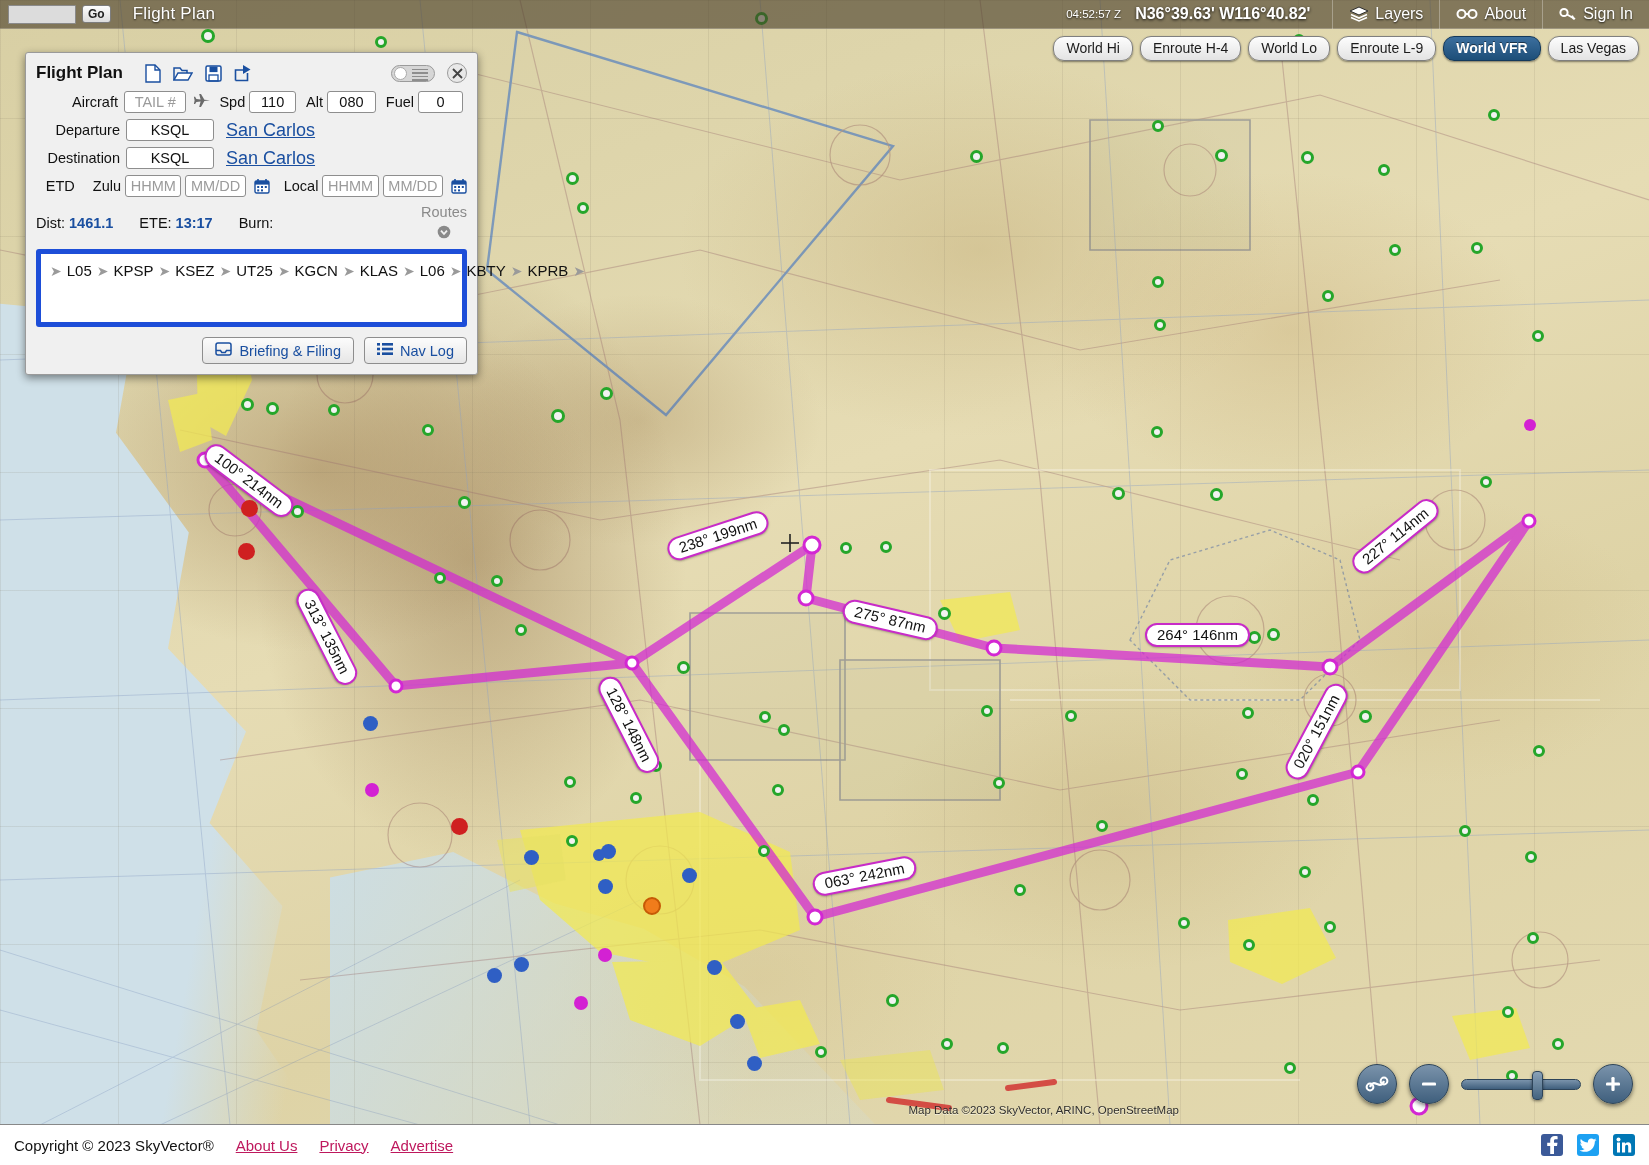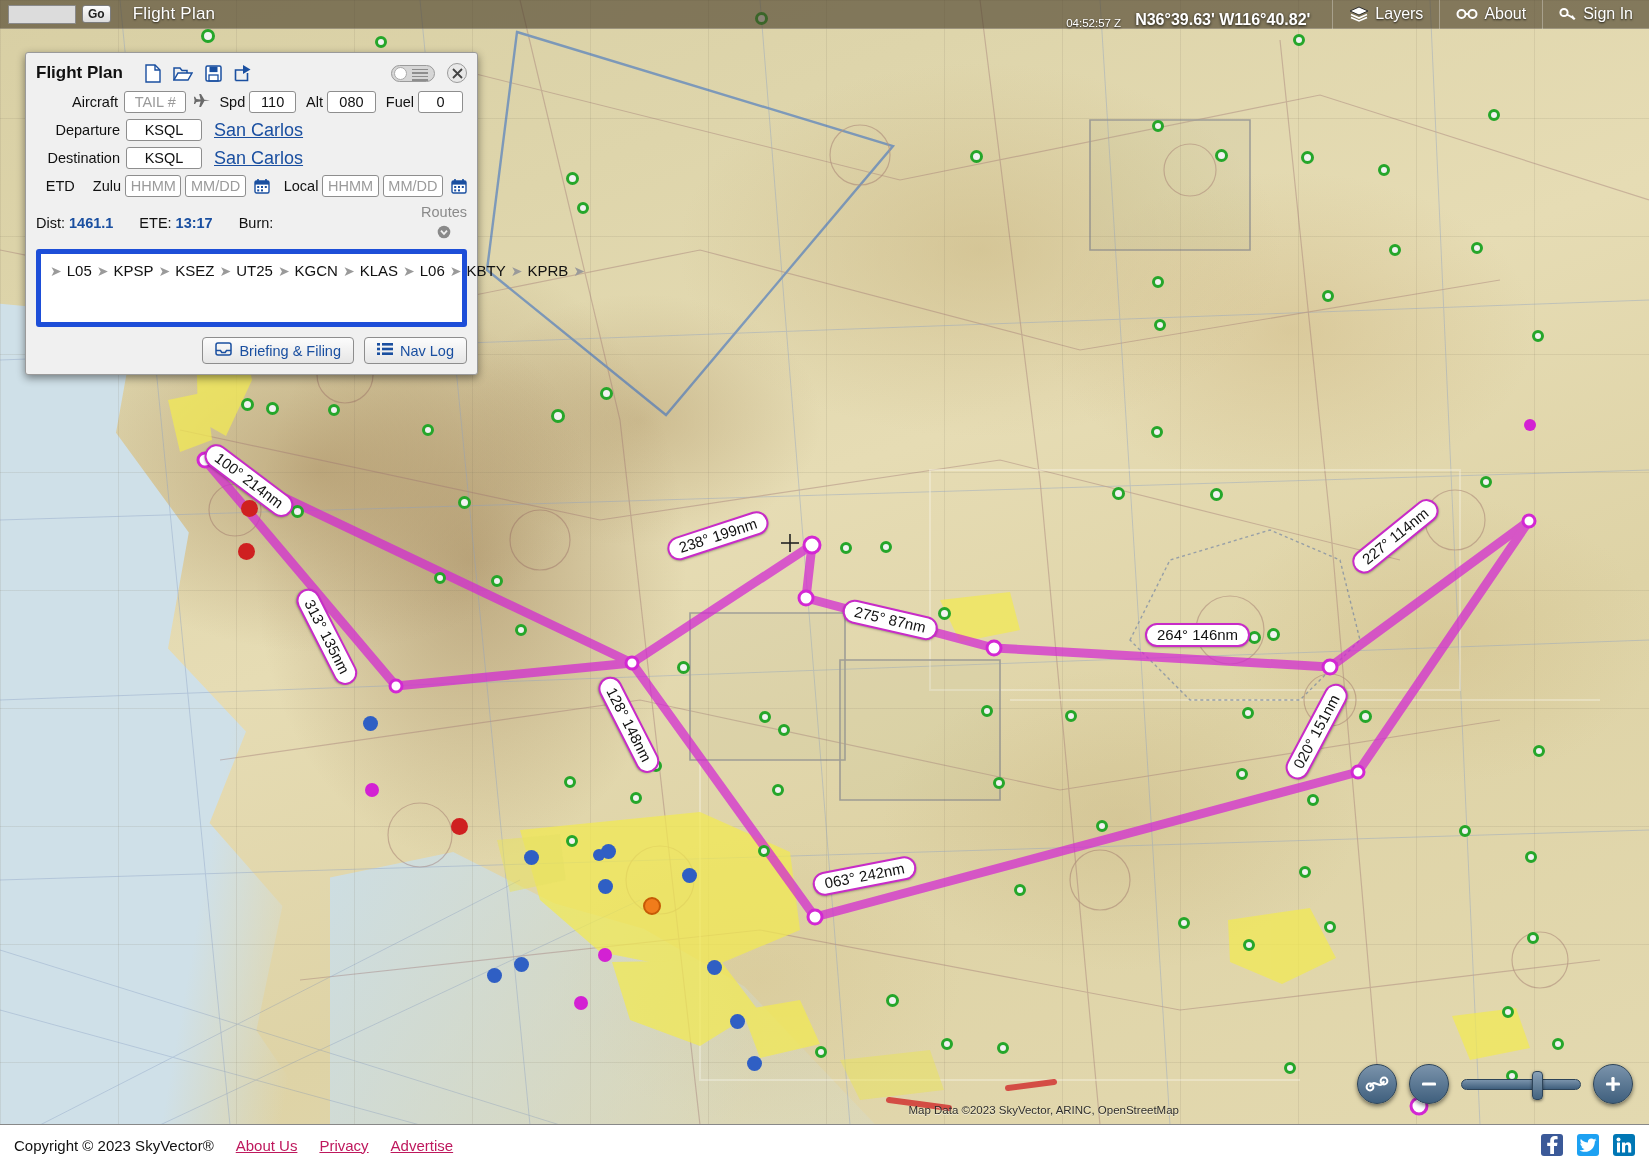--- a/index.html
+++ b/index.html
@@ -83,21 +83,21 @@
     font-size:12px; font-weight:bold; color:#222;
     background: linear-gradient(#fdfdfd,#dcdcdc);
     border:1px solid #7d7d7d; border-radius:3px;
     padding:1px 5px; cursor:pointer;
   }
   #hdr-title {
     margin-left:22px; font-size:17px; font-weight:normal;
     text-shadow: 0 1px 2px rgba(0,0,0,.7);
     letter-spacing:.2px;
   }
-  #hdr-right { margin-left:auto; display:flex; align-items:flex-end; height:29px; }
+  #hdr-right { margin-left:auto; display:flex; align-items:center; height:29px; }
   .hdr-time { font-size:11.5px; padding-right:14px; text-shadow:0 1px 2px rgba(0,0,0,.8);}
   .hdr-coord { font-size:16px; font-weight:bold; padding-right:22px; text-shadow:0 1px 3px rgba(0,0,0,.85); }
   .hdr-btn {
     display:flex; align-items:center; gap:6px;
     height:29px; padding:0 16px;
     border-left:1px solid rgba(255,255,255,.3);
     font-size:16px; cursor:pointer;
     text-shadow:0 1px 2px rgba(0,0,0,.8);
   }
   .hdr-btn svg { display:block; }
@@ -154,21 +154,21 @@
   .fprow { display:flex; align-items:center; margin-top:6px; }
   .lbl { font-size:14.5px; color:#111; }
   .fld {
     border:1px solid #8e8e8e; border-radius:3px; background:#fff;
     height:22px; line-height:20px; text-align:center;
     font-size:14.5px; color:#111; margin:0 4px;
     font-family:"Liberation Sans", sans-serif;
   }
   .fld.ph { color:#9b9b9b; }
   .w-tail{width:64px;} .w-spd{width:48px;} .w-alt{width:50px;} .w-fuel{width:46px;}
-  .w-icao{width:76px;} .w-hhmm{width:58px;} .w-mmdd{width:62px;}
+  .w-icao{width:88px;} .w-hhmm{width:58px;} .w-mmdd{width:62px;}
   .apt-link { color:#1a4fa0; text-decoration:underline; margin-left:8px; cursor:pointer; font-size:18px;}
   .rlabel{ width:86px; text-align:right; padding-right:2px;}
   .cal { margin-left:4px; cursor:pointer; display:inline-flex; }
 
   #statrow { display:flex; align-items:center; margin-top:7px; font-size:14.5px; }
   #statrow .k { margin-right:4px; }
   #statrow .v { color:#1a4fa0; font-weight:bold; }
   #statrow .sp { width:26px; }
   #routes-toggle { margin-left:auto; color:#8a8a8a; display:flex; align-items:center; gap:5px; cursor:pointer;flex-direction:column; }
 
@@ -555,20 +555,28 @@
             <circle cx="5" cy="5.5" r="3.6" fill="none" stroke="#fff" stroke-width="2"></circle>
             <path d="M8 7.5 L16 12" stroke="#fff" stroke-width="2"></path>
             <path d="M13 8.6 L15 12.4" stroke="#fff" stroke-width="2"></path>
           </svg>
         </span>
         <span>Sign In</span>
       </div>
     </div>
   </div>
 
+  <div id="layerbar">
+      <div class="pill">World Hi</div>
+      <div class="pill">Enroute H-4</div>
+      <div class="pill">World Lo</div>
+      <div class="pill">Enroute L-9</div>
+      <div class="pill active">World VFR</div>
+      <div class="pill">Las Vegas</div>
+    </div>
 
   <div id="fp">
 
     <div id="fp-head">
       <div id="fp-title">Flight Plan</div>
 
       <span class="fpicon">
         <svg width="16" height="19" viewBox="0 0 16 19">
             <path d="M1 1 H10 L15 6 V18 H1 Z" fill="#fff" stroke="#1a4fa0" stroke-width="1.4"></path>
             <path d="M10 1 V6 H15" fill="none" stroke="#1a4fa0" stroke-width="1.4"></path>

